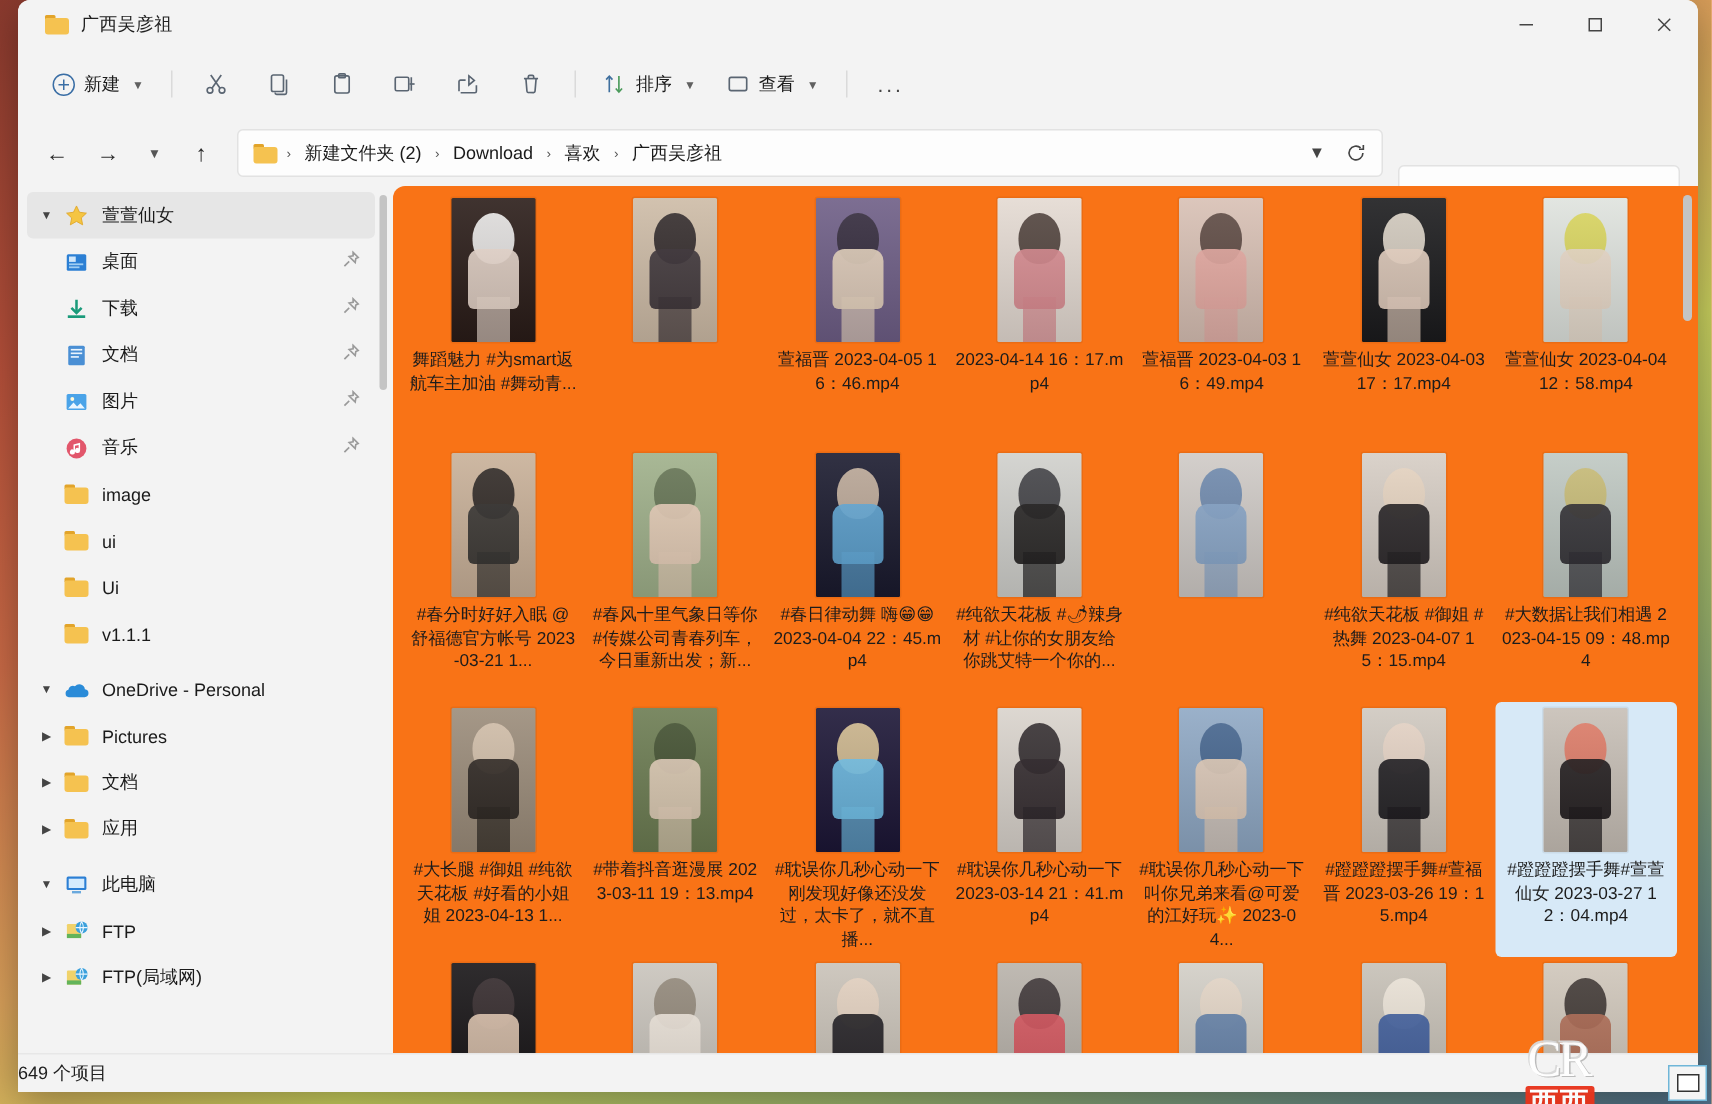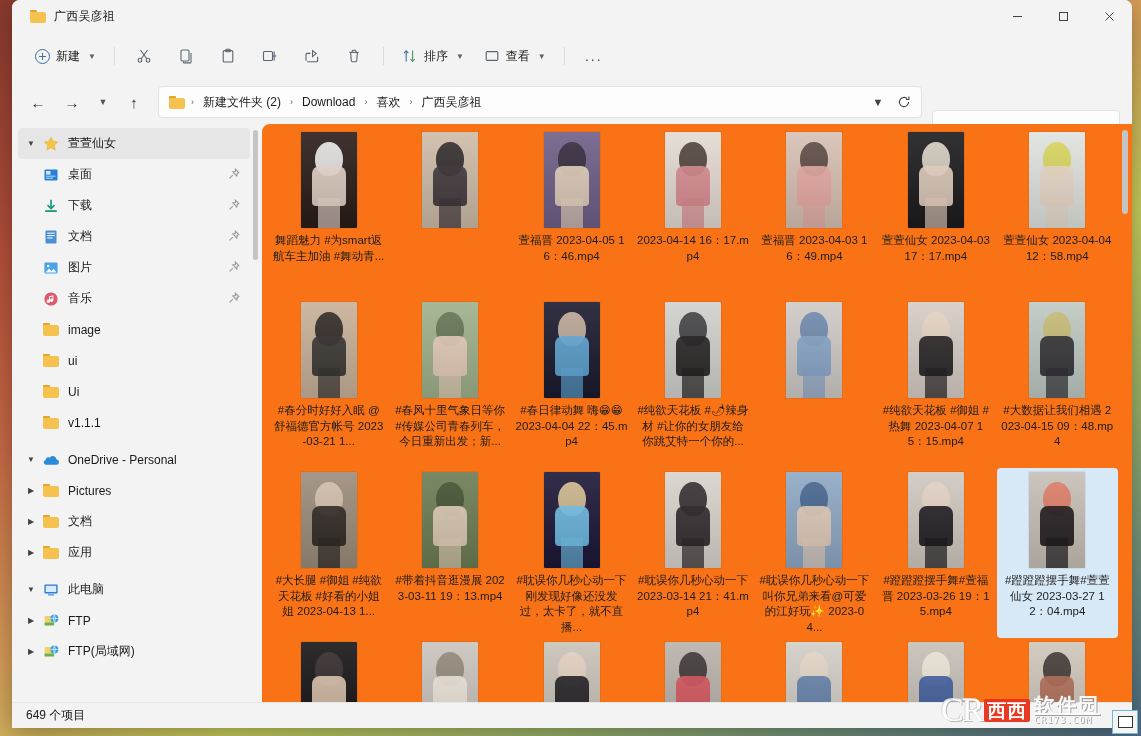--- a/index.html
+++ b/index.html
@@ -200,31 +200,32 @@
     max-height: 62px;
   }
   
   #content-scroll {
     position:absolute; right:4px; top:6px; width:6px; height:84px;
     background:#c4c4c4; border-radius:3px;
   }
   
   #status-bar {
     height: 26px; flex:0 0 26px; background:#f3f3f3;
-    display:flex; align-items:center; padding-left:14px;
+    display:flex; align-items:center; 
     border-top:1px solid #e7e7e7;
   }
   #status-text { font-size:12px; color:#202020; }
   
   #watermark {
     position:absolute; right: 4px; bottom: 6px;
     width: 196px; height: 40px;
     display:flex; align-items:center;
     pointer-events:none;
     opacity:.97;
+    flex-direction:column;
   }
   .wm-cr {
     font-family:"Liberation Serif", serif; font-size:34px; color:#fefefe;
     text-shadow: 1px 1px 0 #b9b9b9, -1px -1px 0 #d8d8d8;
     letter-spacing:-2px; line-height:1;
   }
   .wm-red {
     background:#e8341c; color:#fff; font-size:19px; font-weight:bold;
     padding:2px 3px; margin-left:2px; border-radius:2px; line-height:1;
     letter-spacing:1px;

